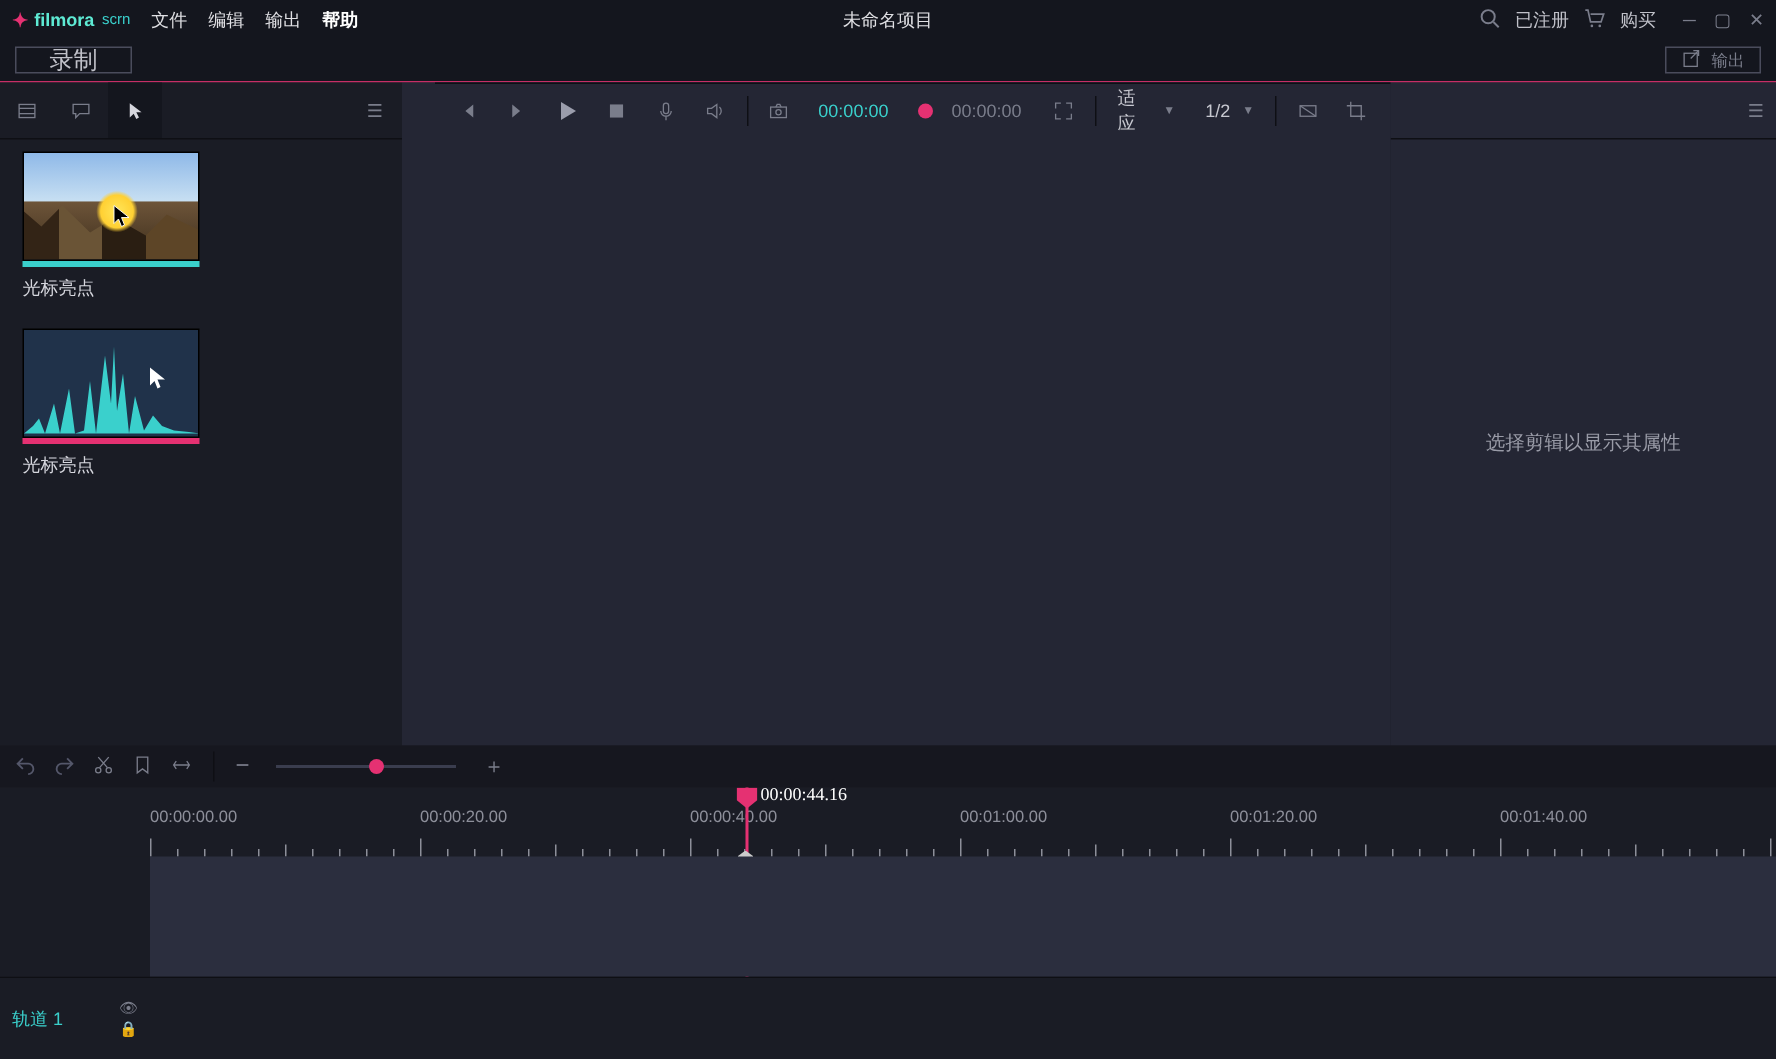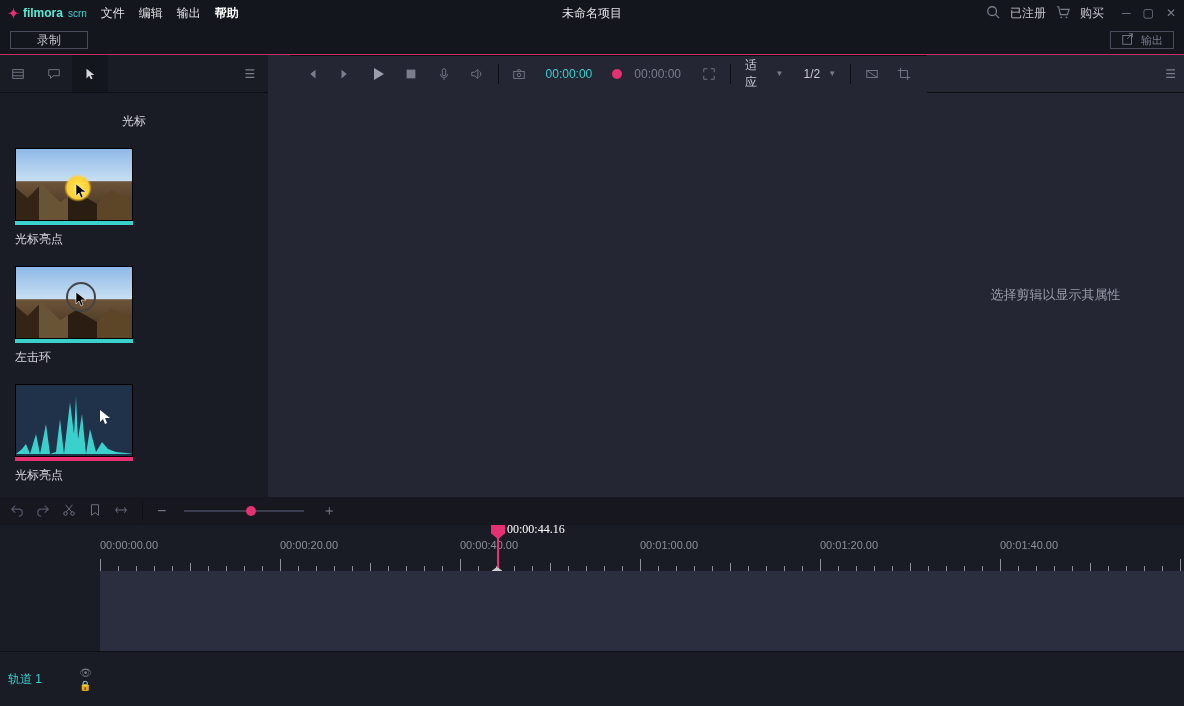--- a/index.html
+++ b/index.html
@@ -21,21 +21,21 @@
   .logo-glyph{color:var(--pink);font-weight:bold;font-size:13px;}
   .brand{color:#5eead4;font-weight:600;font-size:12px;}
   .brand-sub{color:var(--teal);font-size:10px;margin-left:1px;}
   .menu{display:flex;gap:14px;margin-left:6px;}
   .menu span{color:#e0e0e4;font-size:12px;cursor:pointer;}
   .title-center{position:absolute;left:50%;transform:translateX(-50%);color:#e0e0e4;font-size:12px;}
   .win-right{position:absolute;right:8px;display:flex;align-items:center;gap:10px;color:var(--dim);}
   .win-right .txt{color:#c0c1c9;}
   .win-ctrl{display:flex;gap:12px;margin-left:8px;}
   .record-row{height:28px;background:#14161e;display:flex;align-items:center;justify-content:space-between;padding:0 10px;position:relative;}
-  .rec-btn{border:1px solid #4a4c5c;width:78px;height:18px;display:flex;align-items:center;justify-content:center;font-size:12px;color:#c0c1c9;}
+  .rec-btn{border:1px solid #4a4c5c;width:78px;height:18px;display:flex;align-items:center;justify-content:center;font-size:16px;color:#c0c1c9;}
   .export-btn{border:1px solid #4a4c5c;height:18px;padding:0 10px;display:flex;align-items:center;gap:6px;font-size:11px;color:var(--dim);}
   .pink-line{position:absolute;left:0;right:0;top:54px;height:1px;background:var(--pink);opacity:.85;}
   
   .workspace{position:absolute;top:55px;height:442px;left:0;right:0;display:flex;}
   .left-panel{width:297px;background:var(--bg);display:flex;flex-direction:column;}
   .lp-tabs{height:38px;display:flex;align-items:stretch;border-bottom:1px solid #0e0f14;}
   .lp-tab{width:36px;display:flex;align-items:center;justify-content:center;color:var(--dim);position:relative;}
   .lp-tab.active{background:#14161e;}
   .lp-ham{margin-left:auto;width:36px;display:flex;align-items:center;justify-content:center;color:var(--dim);}
   .lp-title{text-align:center;padding:20px 0 10px;color:#d6d7de;font-size:12px;}
@@ -170,48 +170,35 @@
             <path d="M2 3h12v7H7l-3 3v-3H2z" fill="none" stroke="#7a7d8b"></path>
           </svg>
       </div>
       <div class="lp-tab active">
         <svg class="ico" viewBox="0 0 16 16">
             <path d="M4 2l0 11 3-3 2 4 2-1-2-4 4 0z" fill="#d6d7de"></path>
           </svg>
       </div>
       <div class="lp-ham">☰</div>
     </div>
-    <div class="lp-title">光标</div>
     <div class="thumbs">
 
       <div class="thumb">
         <div class="thumb-img">
             <div class="landscape"></div>
             <div class="rocks"></div>
             <div class="sunspot"></div>
           <svg class="cursor1" width="16" height="16" viewBox="0 0 16 16">
               <path d="M2 1l0 12 3-3 2 5 2-1-2-5 5 0z" fill="#000" stroke="#fff" stroke-width="0.6"></path>
             </svg>
         </div>
         <div class="thumb-underline" style="background:#3ad0cc"></div>
         <div class="thumb-label">光标亮点</div>
       </div>
 
-      <div class="thumb">
-        <div class="thumb-img">
-            <div class="landscape"></div>
-            <div class="rocks"></div>
-            <div class="ring"></div>
-          <svg class="cursor1" style="left:58px;top:24px" width="16" height="16" viewBox="0 0 16 16">
-              <path d="M2 1l0 12 3-3 2 5 2-1-2-5 5 0z" fill="#000" stroke="#fff" stroke-width="0.6"></path>
-            </svg>
-        </div>
-        <div class="thumb-underline" style="background:#3ad0cc"></div>
-        <div class="thumb-label">左击环</div>
-      </div>
 
       <div class="thumb">
         <div class="thumb-img">
             <div class="audiothumb"></div>
           <svg class="wave" viewBox="0 0 118 60" preserveAspectRatio="none">
             <polyline fill="#3ad0cc" stroke="none" points="0,60 6,55 10,50 14,60 20,40 24,60 30,30 34,60 40,58 44,25 48,60 54,8 58,40 60,2 62,45 66,20 70,60 74,35 80,58 86,48 92,55 100,58 110,59 118,60"></polyline>
           </svg>
           <svg class="cursor2" width="16" height="16" viewBox="0 0 16 16">
               <path d="M2 1l0 12 3-3 2 5 2-1-2-5 5 0z" fill="#fff"></path>
             </svg>

